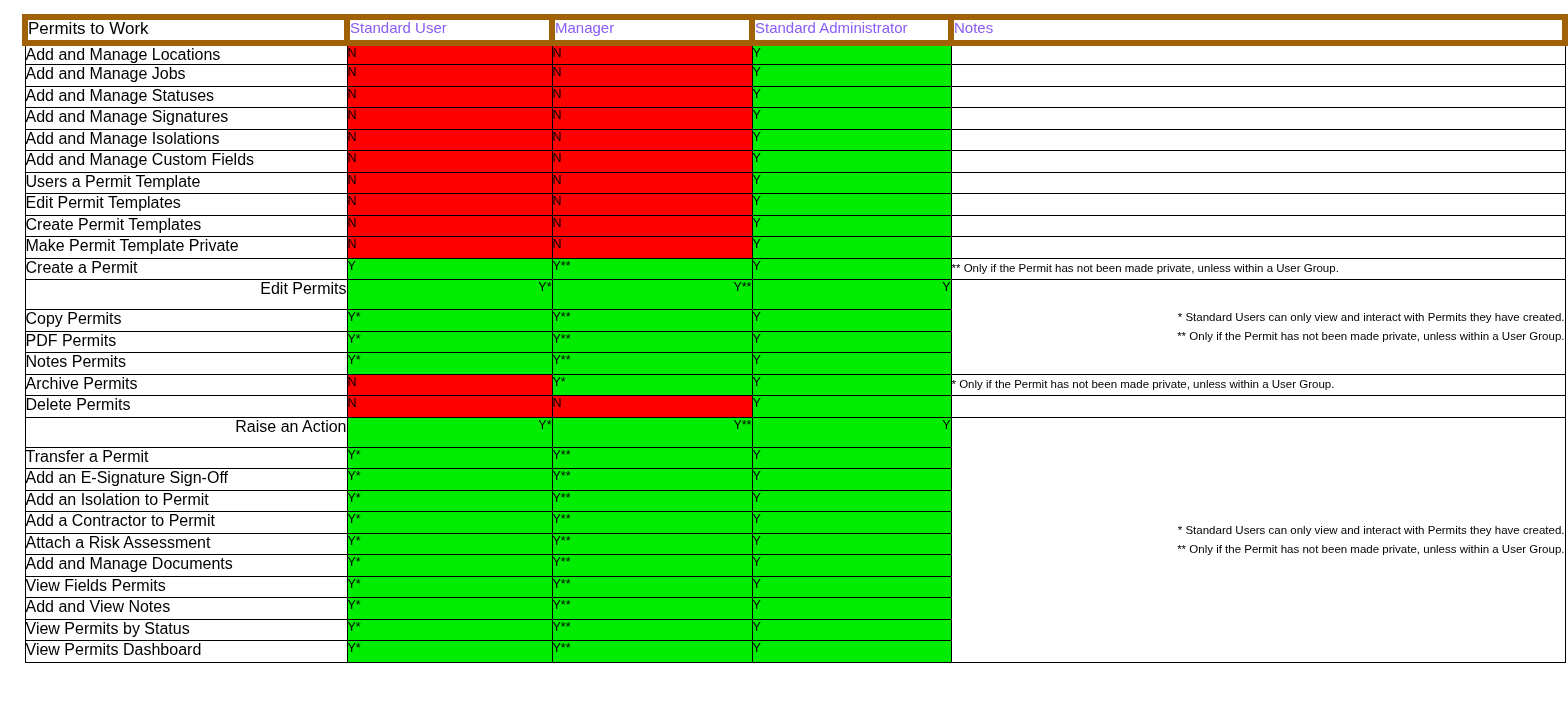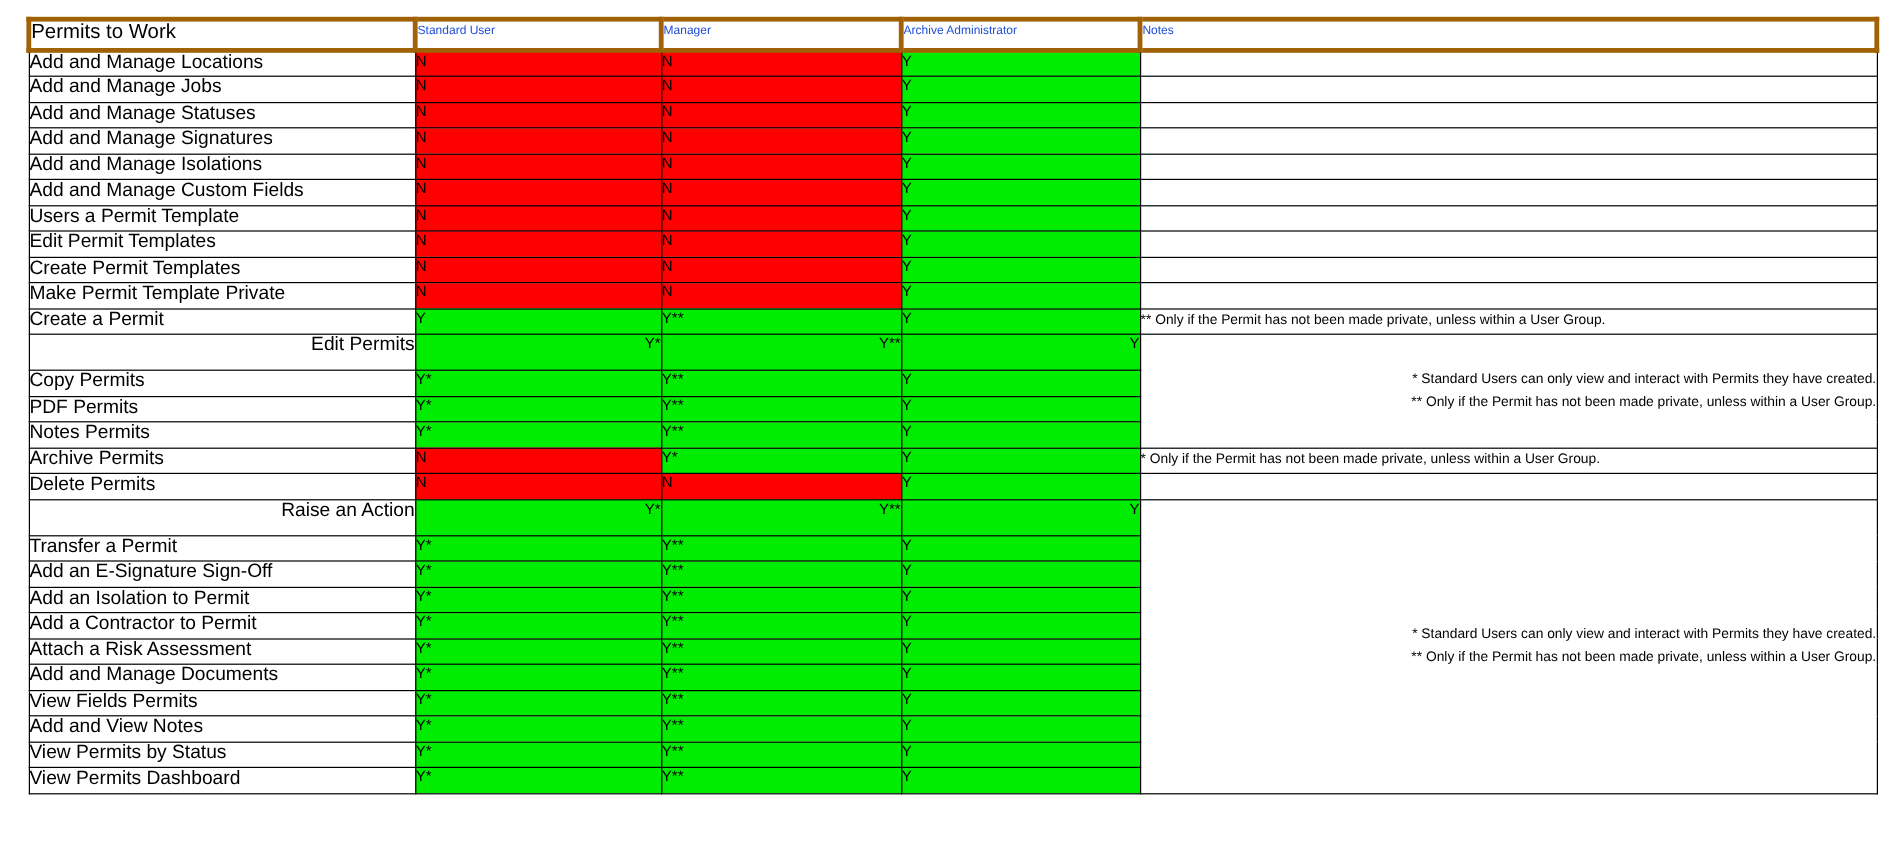--- a/index.html
+++ b/index.html
@@ -31,33 +31,33 @@
   }
   
   col.c-feature { width: 322px; }
   col.c-std     { width: 205px; }
   col.c-mgr     { width: 200px; }
   col.c-admin   { width: 199px; }
   col.c-notes   { width: 614px; }
 
   
   tr.head td {
-    border: 4px solid #a16207;
+    border: 6px solid #a16207;
     background: #ffffff;
   }
   .h-title {
     font-size: 17px;
     color: #000;
     padding: 3px 4px 4px 5px;
     line-height: 18px;
     white-space: nowrap;
   }
   .h-col {
-    font-size: 10px;
-    color: #1d4ed8;
+    font-size: 15px;
+    color: #8b5cf6;
     padding: 6px 4px 3px 5px;
     line-height: 15px;
     white-space: nowrap;
     border-radius: 11px;
   }
 
   
   .feat {
     font-size: 16px;
     color: #000;
@@ -103,21 +103,21 @@
       <col class="c-std">
       <col class="c-mgr">
       <col class="c-admin">
       <col class="c-notes">
     </colgroup>
     <tbody id="matrix-body">
       <tr class="head">
         <td class="h-title">Permits to Work</td>
         <td class="h-col">Standard User</td>
         <td class="h-col">Manager</td>
-        <td class="h-col">Archive Administrator</td>
+        <td class="h-col">Standard Administrator</td>
         <td class="h-col">Notes</td>
       </tr>
 
     <tr class="r-normal">
           <td class="feat">Add and Manage Locations</td>
           <td class="val no">N</td>
           <td class="val no">N</td>
           <td class="val yes">Y</td>
           <td class="notes mid"></td>
         </tr>

